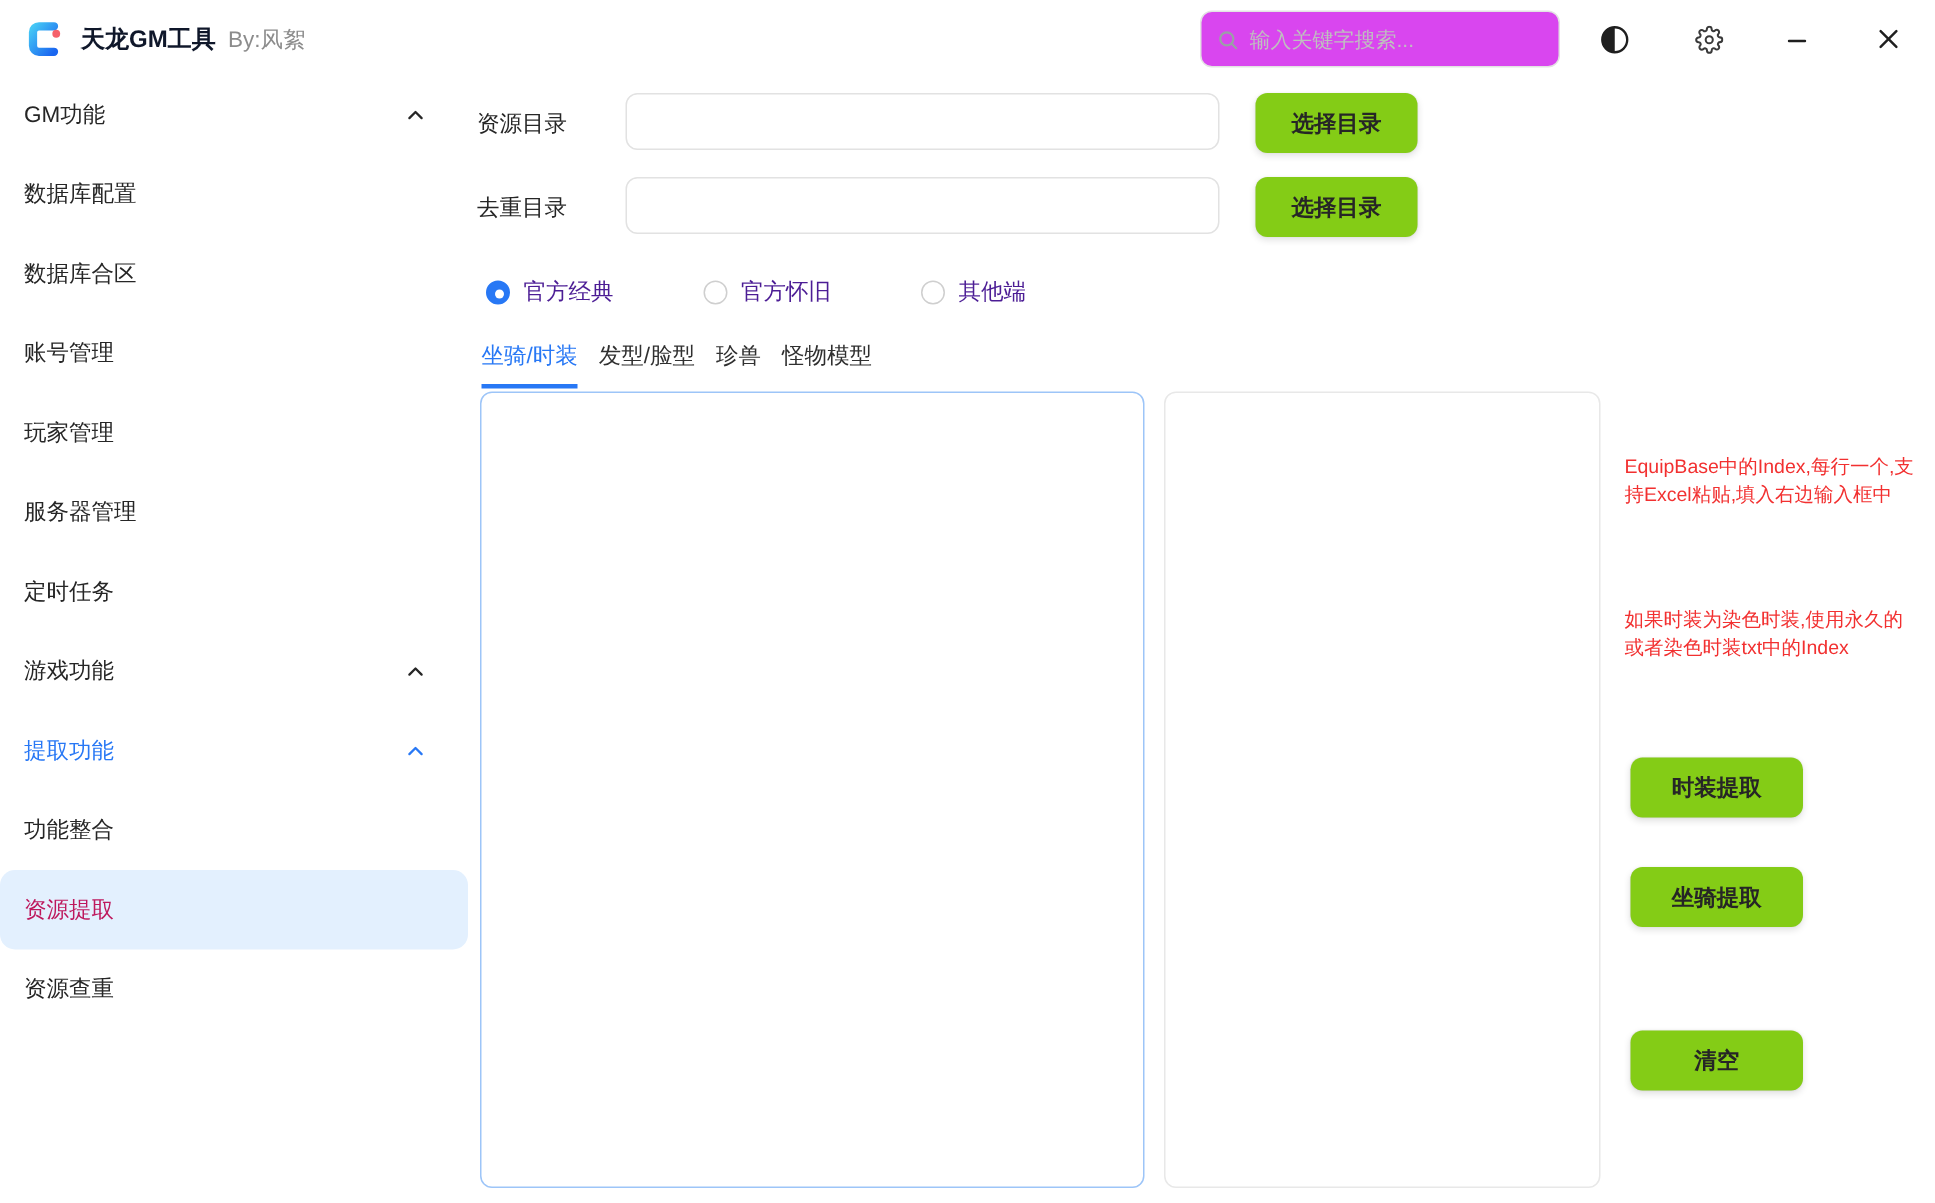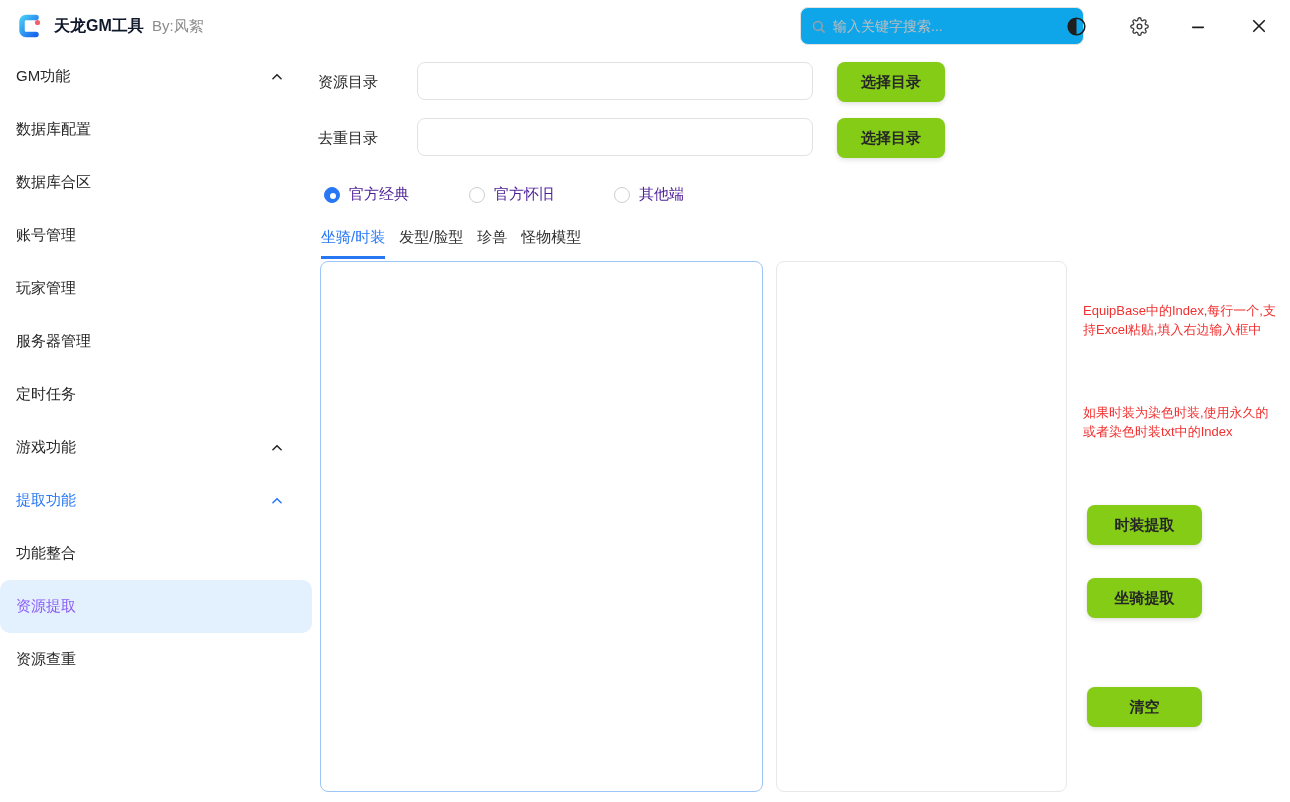--- a/index.html
+++ b/index.html
@@ -10,22 +10,22 @@
   }
   #app { position:relative; width:1290px; height:802px; background:#fff; }
 
   
   .topbar { position:absolute; left:0; top:0; width:1290px; height:52px; background:#fff; }
   .logo { position:absolute; left:16px; top:12px; width:28px; height:28px; }
   .app-title { position:absolute; left:54px; top:16px; font-size:16px; font-weight:700; color:#0f172a; }
   .app-byline { position:absolute; left:152px; top:17px; font-size:15px; font-weight:400; color:#8c8c8c; }
 
   .searchbox {
-    position:absolute; left:800px; top:7px; width:284px; height:38px;
-    border:1px solid #e3e3e3; border-radius:8px; background:#0ea5e9;
+    position:absolute; left:800px; top:7px; width:240px; height:38px;
+    border:1px solid #e3e3e3; border-radius:8px; background:#d946ef;
     display:flex; align-items:center; padding:0 10px; gap:7px;
   }
   .searchbox svg { flex:0 0 auto; }
   .searchbox input {
     border:none; outline:none; flex:1; font-size:14px;
     font-family:inherit; color:#262626; background:transparent;
   }
   .searchbox input::placeholder { color:#bfbfbf; }
 
   .tb-icon {
@@ -39,21 +39,21 @@
 
   
   .sidebar { position:absolute; left:0; top:50px; width:312px; }
   .side-item {
     position:relative; height:53px; display:flex; align-items:center;
     padding:0 16px; font-size:15px; color:#262626; cursor:pointer;
   }
   .side-item .chev { position:absolute; right:28px; top:50%; transform:translateY(-50%); display:flex; }
   .side-item.accent { color:#2878f5; }
   .side-item.selected {
-    background:#e3f0fe; border-radius:10px; color:#8b5cf6;
+    background:#e3f0fe; border-radius:10px; color:#be185d;
   }
 
   
   .field-label { position:absolute; font-size:15px; color:#262626; }
   .dir-input {
     position:absolute; width:396px; height:38px; border:1px solid #e2e2e2;
     border-radius:8px; background:#fff; font-size:14px; font-family:inherit;
     color:#262626; padding:0 12px; outline:none;
   }
   .btn {

